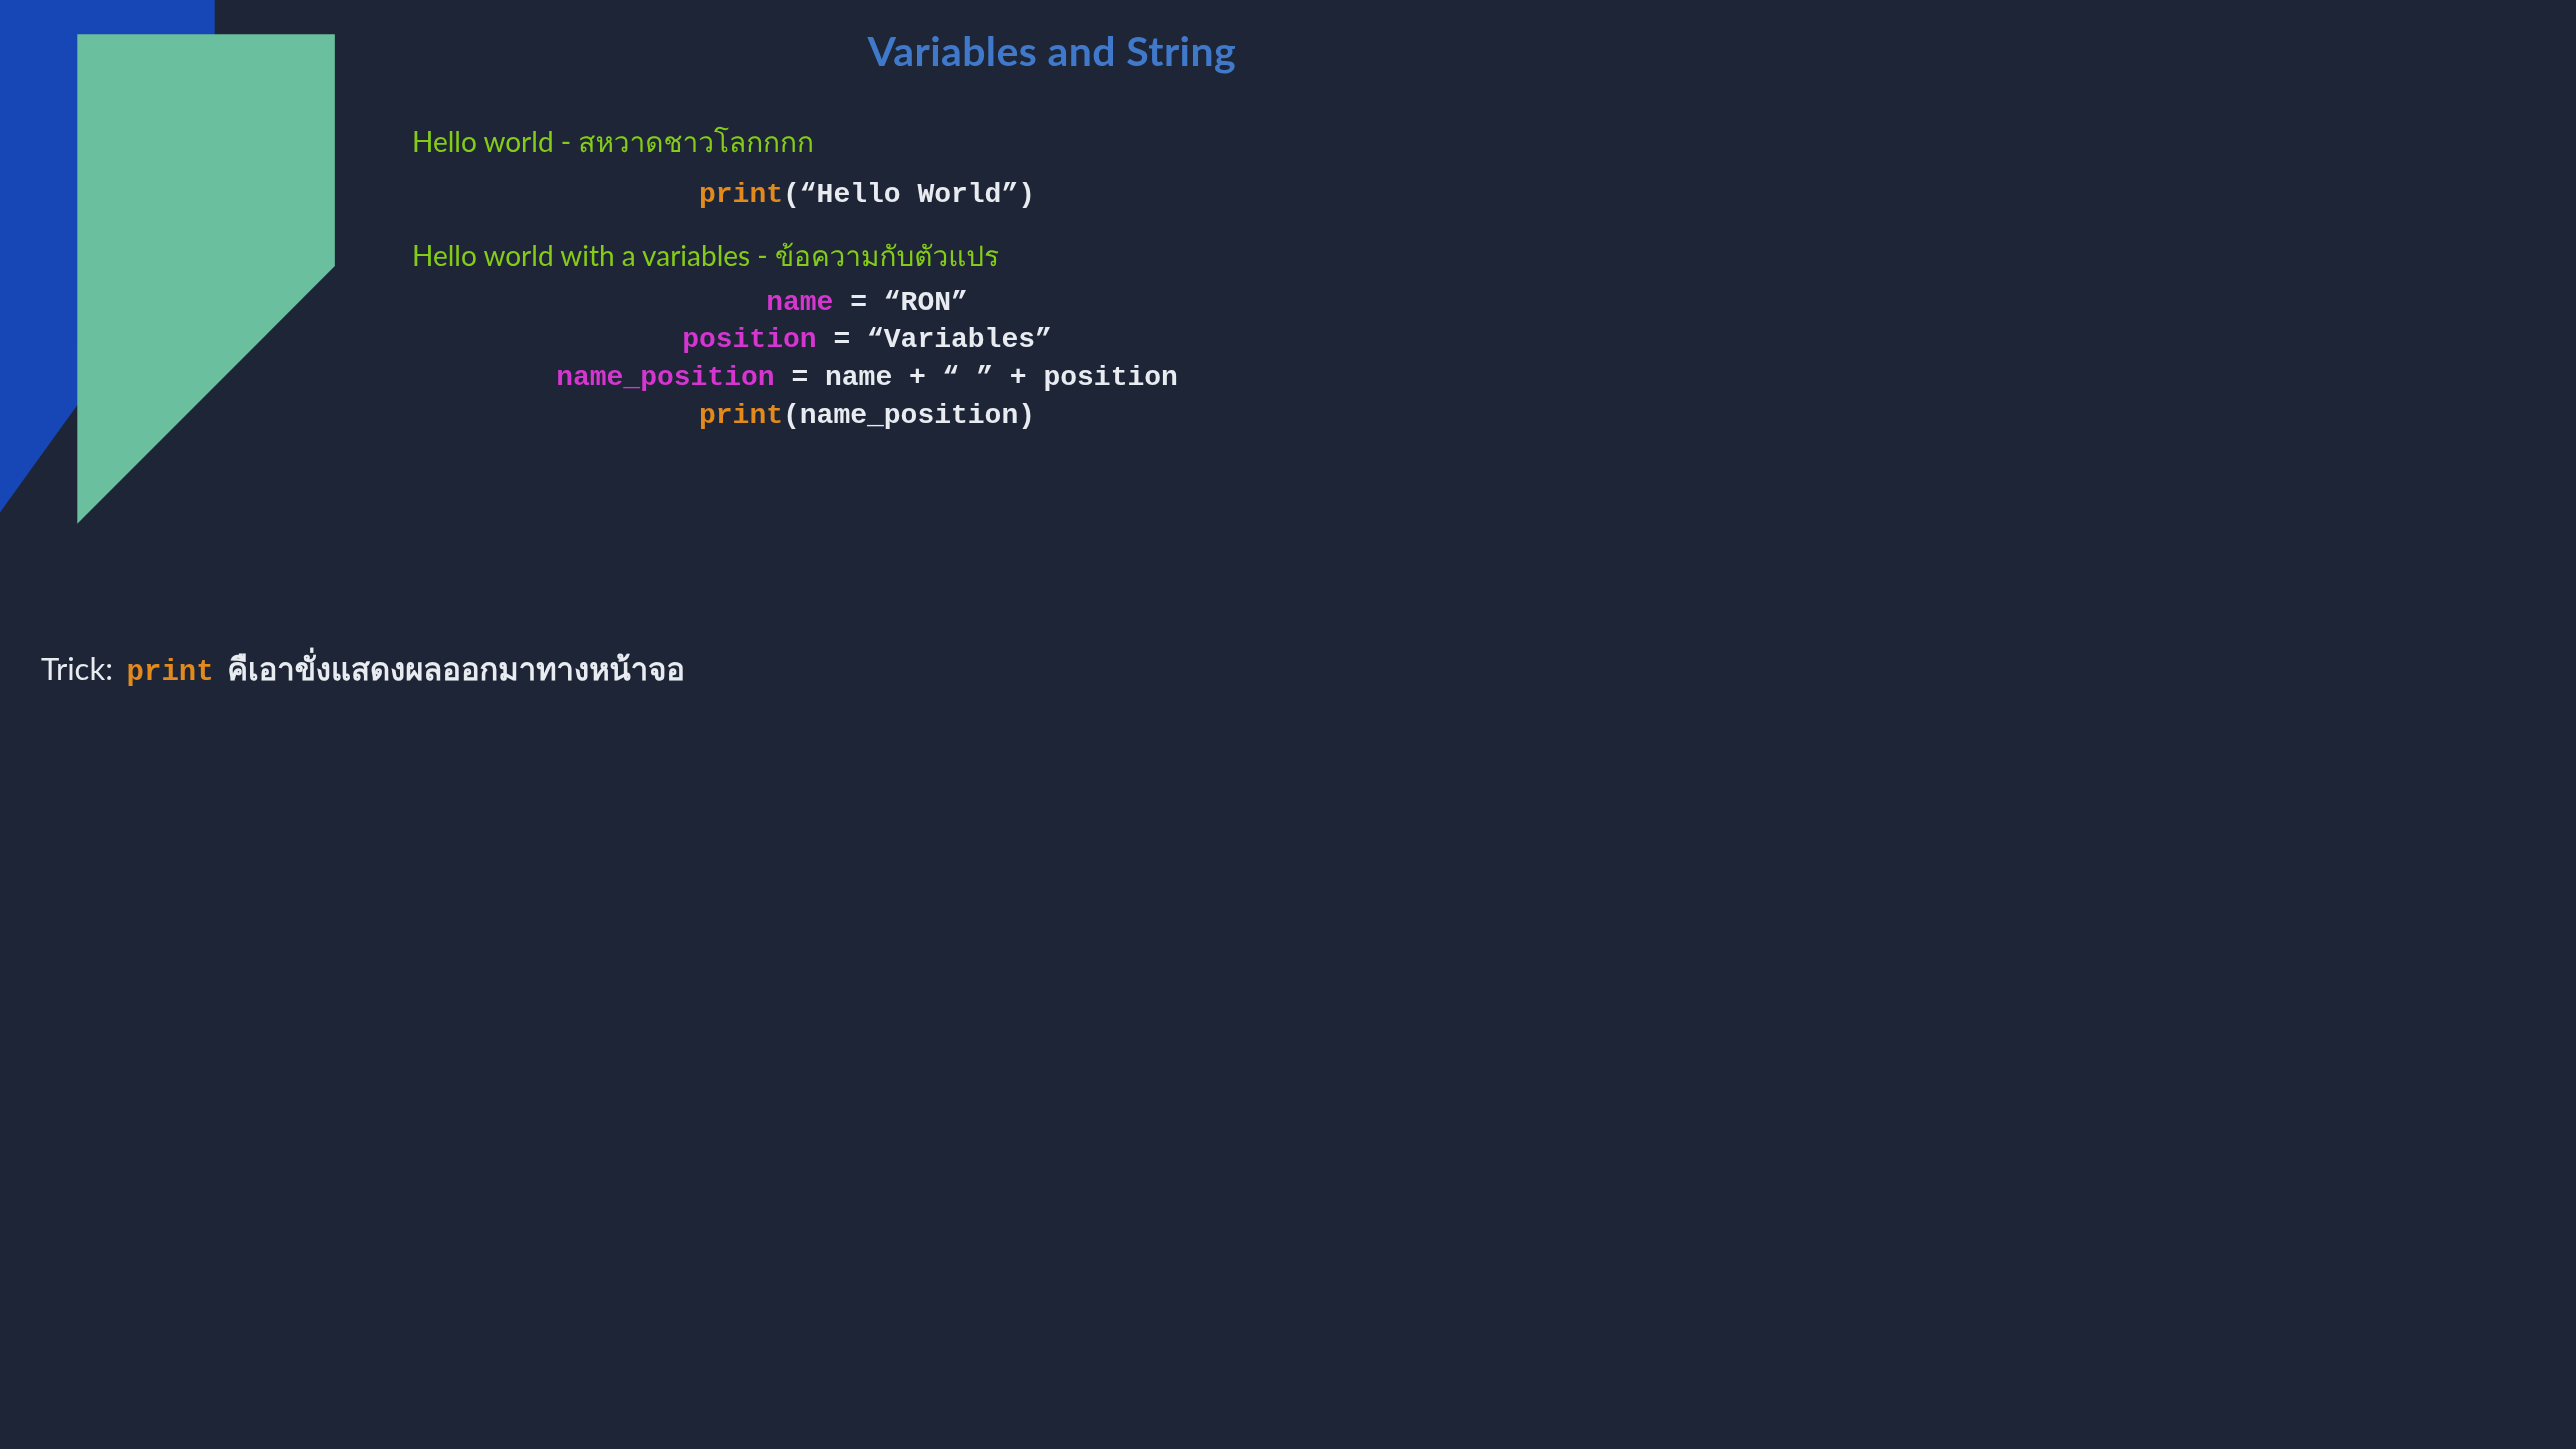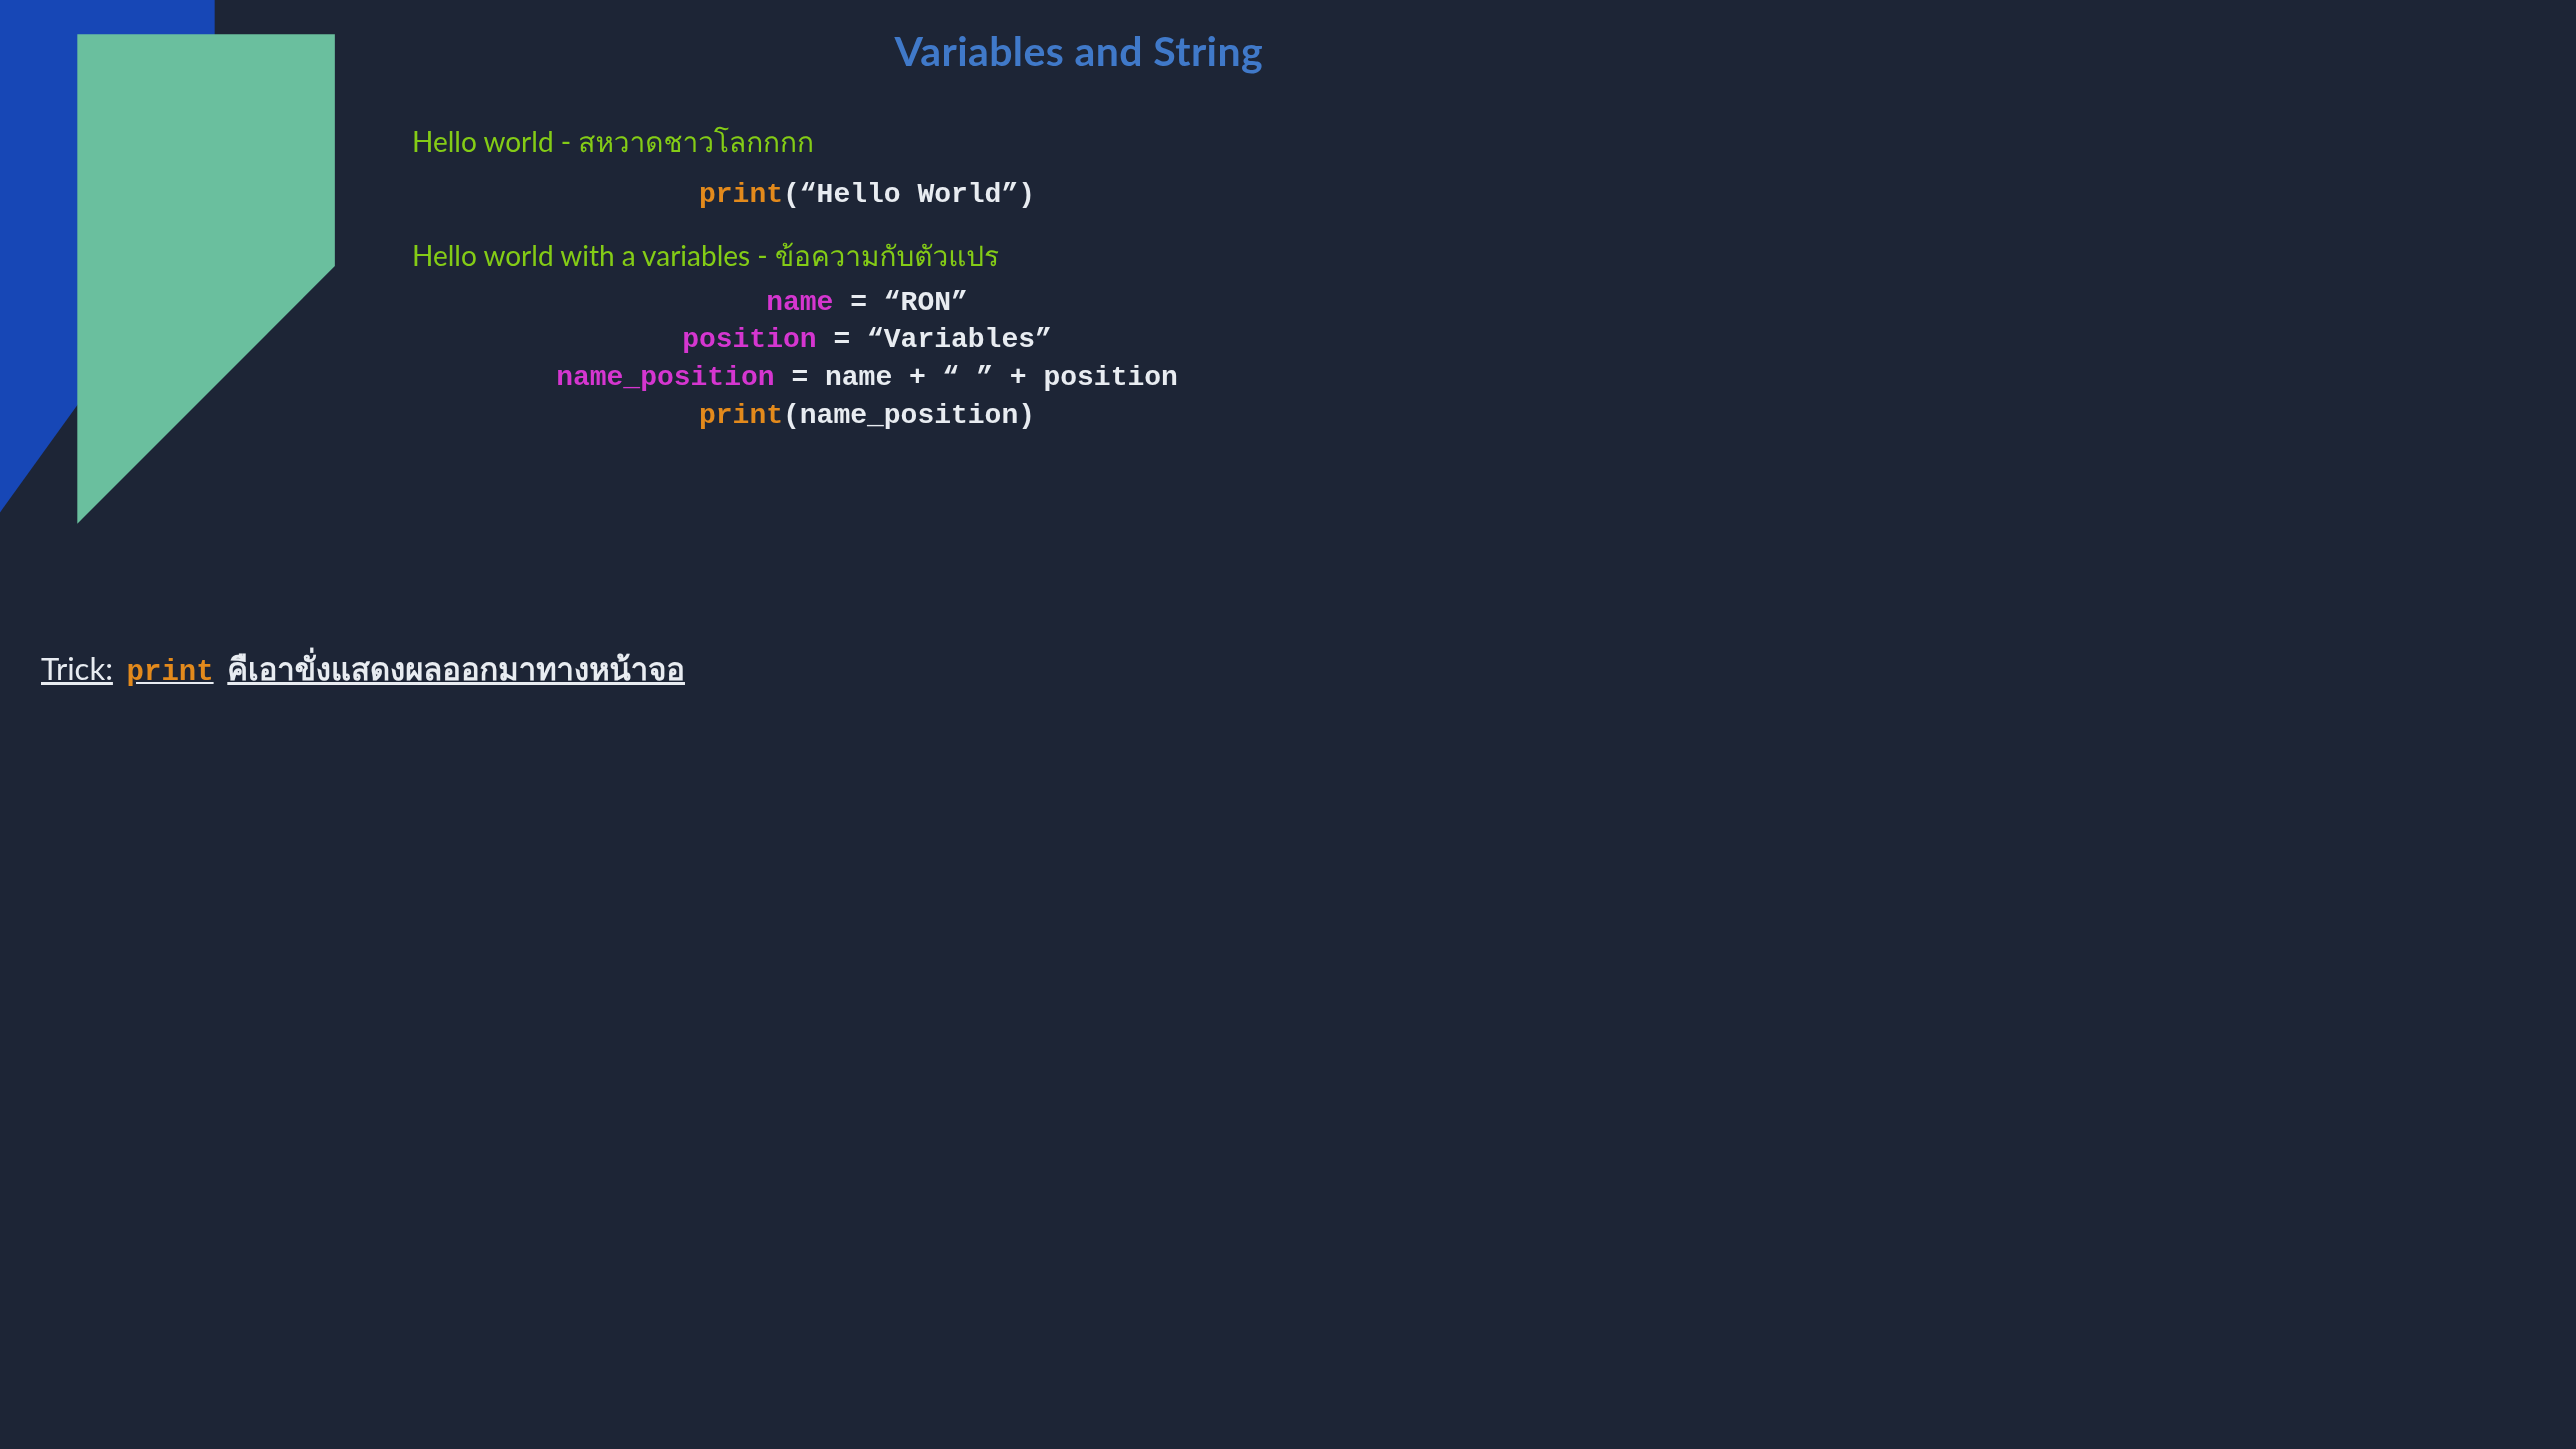--- a/index.html
+++ b/index.html
@@ -9,21 +9,20 @@
     height: 725px;
     background: #1d2536;
     overflow: hidden;
     font-family: "Lato", "Helvetica Neue", Arial, sans-serif;
     color: #e8ecf1;
   }
   .slide {
     position: relative;
     width: 1288px;
     height: 725px;
-    padding-left: 27px;
   }
   .deco {
     position: absolute;
     left: 0;
     top: 0;
     width: 395px;
     height: 558px;
     overflow: visible;
     pointer-events: none;
   }
@@ -71,21 +70,20 @@
   .kw-pink   { color: #d536d0; }
   .trick {
     position: absolute;
     left: 41px;
     bottom: 31px;
     font-size: 31px;
     color: #e8ecf1;
     display: flex;
     align-items: baseline;
     gap: 13.7px;
-    text-decoration: underline;
   }
   .trick .lbl   { font-weight: 400; }
   .trick .kw    { font-family: "Consolas","Courier New",monospace; font-weight: 700; color:#e38a1c; font-size:29px; }
   .trick .desc  { font-weight: 700; }
 </style>
 </head>
 <body>
 
 <div class="slide">
 

